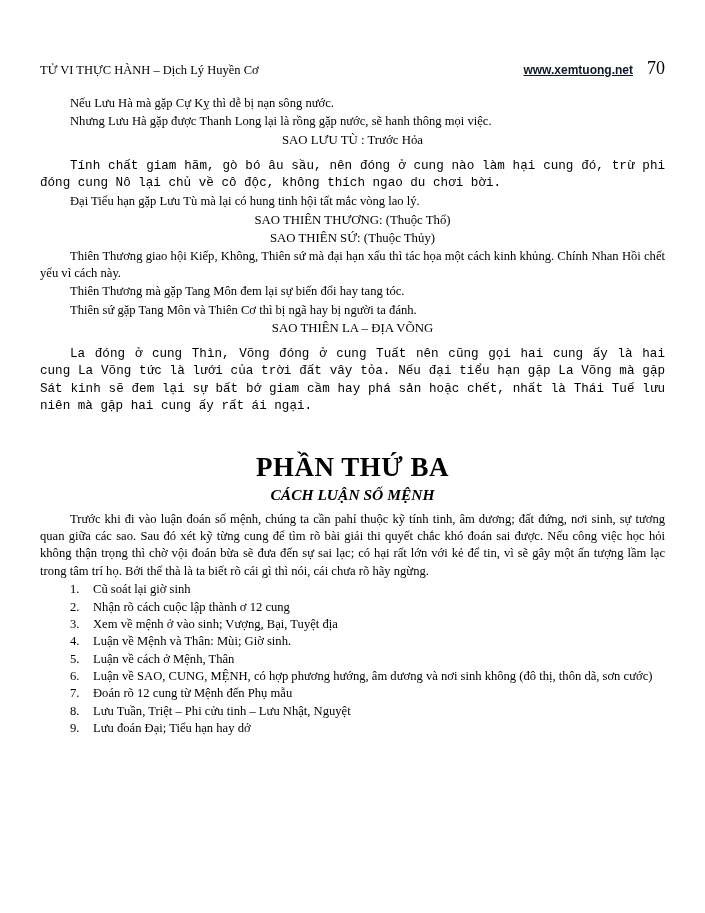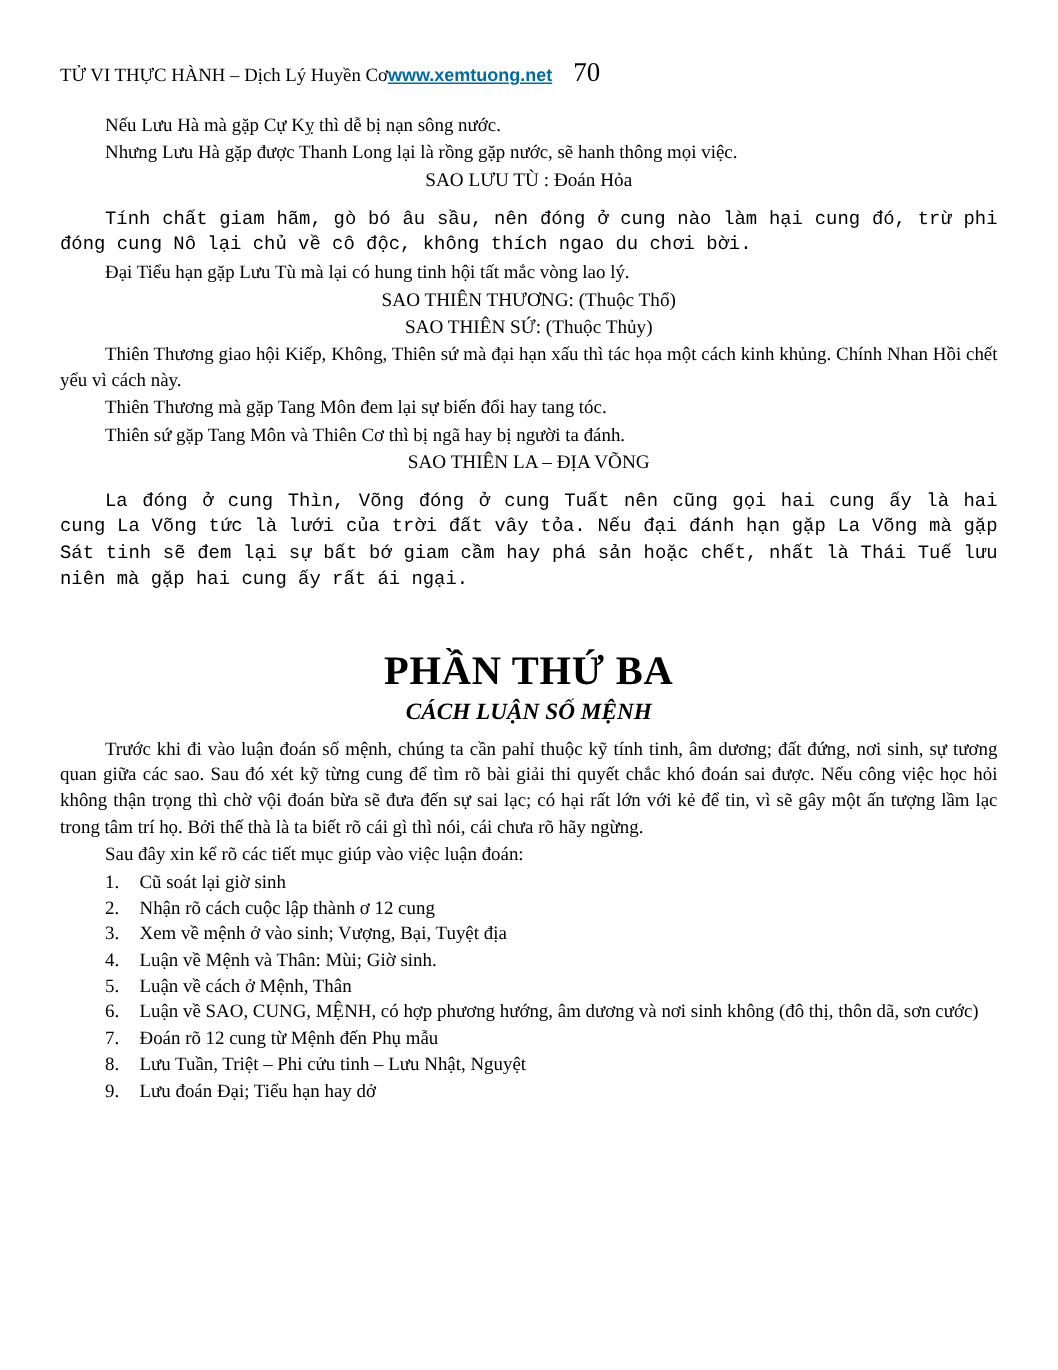--- a/index.html
+++ b/index.html
@@ -18,34 +18,36 @@
     position: relative;
     width: 705px;
     height: 913px;
     box-sizing: border-box;
     padding: 38px 40px 0 40px;
   }
   
   .header {
     display: flex;
     align-items: baseline;
+    justify-content: space-between;
     font-size: 12.5px;
     margin-bottom: 16px;
+    margin-top: 20px;
   }
   .header-left {
     white-space: nowrap;
   }
   .header-right {
     display: flex;
     align-items: baseline;
     gap: 14px;
     white-space: nowrap;
   }
   .site-link {
-    color: #0369a1;
+    color: #0f172a;
     text-decoration: underline;
     font-weight: bold;
     font-family: "Liberation Sans", sans-serif;
     font-size: 12px;
   }
   .page-number {
     font-size: 18px;
   }
   
   .para {
@@ -114,38 +116,37 @@
     <div class="header-left">TỬ VI THỰC HÀNH – Dịch Lý Huyền Cơ</div>
     <div class="header-right">
       <a class="site-link" href="#">www.xemtuong.net</a>
       <span class="page-number">70</span>
     </div>
   </div>
 
   <p class="para indent">Nếu Lưu Hà mà gặp Cự Kỵ thì dễ bị nạn sông nước.</p>
   <p class="para indent">Nhưng Lưu Hà gặp được Thanh Long lại là rồng gặp nước, sẽ hanh thông mọi việc.</p>
 
-  <p class="section-title gap-md">SAO LƯU TÙ : Đoán Hỏa</p>
+  <p class="section-title gap-md">SAO LƯU TÙ : Trước Hỏa</p>
   <p class="para indent gap-sm">Tính chất giam hãm, gò bó âu sầu, nên đóng ở cung nào làm hại cung đó, trừ phi đóng cung Nô lại chủ về cô độc, không thích ngao du chơi bời.</p>
   <p class="para indent">Đại Tiểu hạn gặp Lưu Tù mà lại có hung tinh hội tất mắc vòng lao lý.</p>
 
   <p class="section-title gap-md">SAO THIÊN THƯƠNG: (Thuộc Thổ)</p>
   <p class="section-title">SAO THIÊN SỨ: (Thuộc Thủy)</p>
   <p class="para indent">Thiên Thương giao hội Kiếp, Không, Thiên sứ mà đại hạn xấu thì tác họa một cách kinh khủng. Chính Nhan Hồi chết yểu vì cách này.</p>
   <p class="para indent">Thiên Thương mà gặp Tang Môn đem lại sự biến đổi hay tang tóc.</p>
   <p class="para indent">Thiên sứ gặp Tang Môn và Thiên Cơ thì bị ngã hay bị người ta đánh.</p>
 
   <p class="section-title gap-md">SAO THIÊN LA – ĐỊA VÕNG</p>
-  <p class="para indent gap-sm">La đóng ở cung Thìn, Võng đóng ở cung Tuất nên cũng gọi hai cung ấy là hai cung La Võng tức là lưới của trời đất vây tỏa. Nếu đại đánh hạn gặp La Võng mà gặp Sát tinh sẽ đem lại sự bất bớ giam cầm hay phá sản hoặc chết, nhất là Thái Tuế lưu niên mà gặp hai cung ấy rất ái ngại.</p>
+  <p class="para indent gap-sm">La đóng ở cung Thìn, Võng đóng ở cung Tuất nên cũng gọi hai cung ấy là hai cung La Võng tức là lưới của trời đất vây tỏa. Nếu đại tiểu hạn gặp La Võng mà gặp Sát kinh sẽ đem lại sự bất bớ giam cầm hay phá sản hoặc chết, nhất là Thái Tuế lưu niên mà gặp hai cung ấy rất ái ngại.</p>
 
   <h1 class="part-title">PHẦN THỨ BA</h1>
   <h2 class="part-subtitle">CÁCH LUẬN SỐ MỆNH</h2>
 
   <p class="para indent">Trước khi đi vào luận đoán số mệnh, chúng ta cần pahỉ thuộc kỹ tính tinh, âm dương; đất đứng, nơi sinh, sự tương quan giữa các sao. Sau đó xét kỹ từng cung để tìm rõ bài giải thi quyết chắc khó đoán sai được. Nếu công việc học hỏi không thận trọng thì chờ vội đoán bừa sẽ đưa đến sự sai lạc; có hại rất lớn với kẻ để tin, vì sẽ gây một ấn tượng lầm lạc trong tâm trí họ. Bởi thế thà là ta biết rõ cái gì thì nói, cái chưa rõ hãy ngừng.</p>
-  <p class="para indent">Sau đây xin kể rõ các tiết mục giúp vào việc luận đoán:</p>
 
   <ul class="list">
     <li>
         <span class="num">1.</span>
         <span class="cont">Cũ soát lại giờ sinh</span>
       </li>
     <li>
         <span class="num">2.</span>
         <span class="cont">Nhận rõ cách cuộc lập thành ơ 12 cung</span>
       </li>

